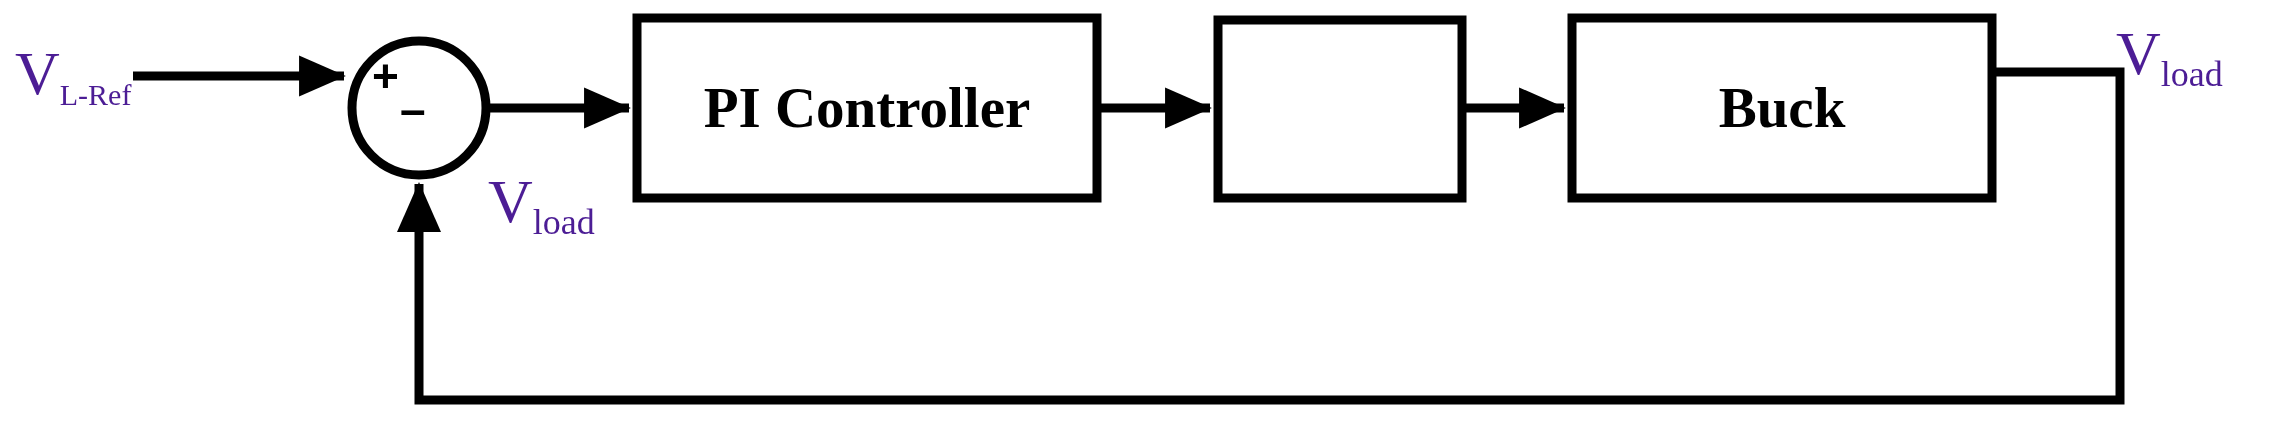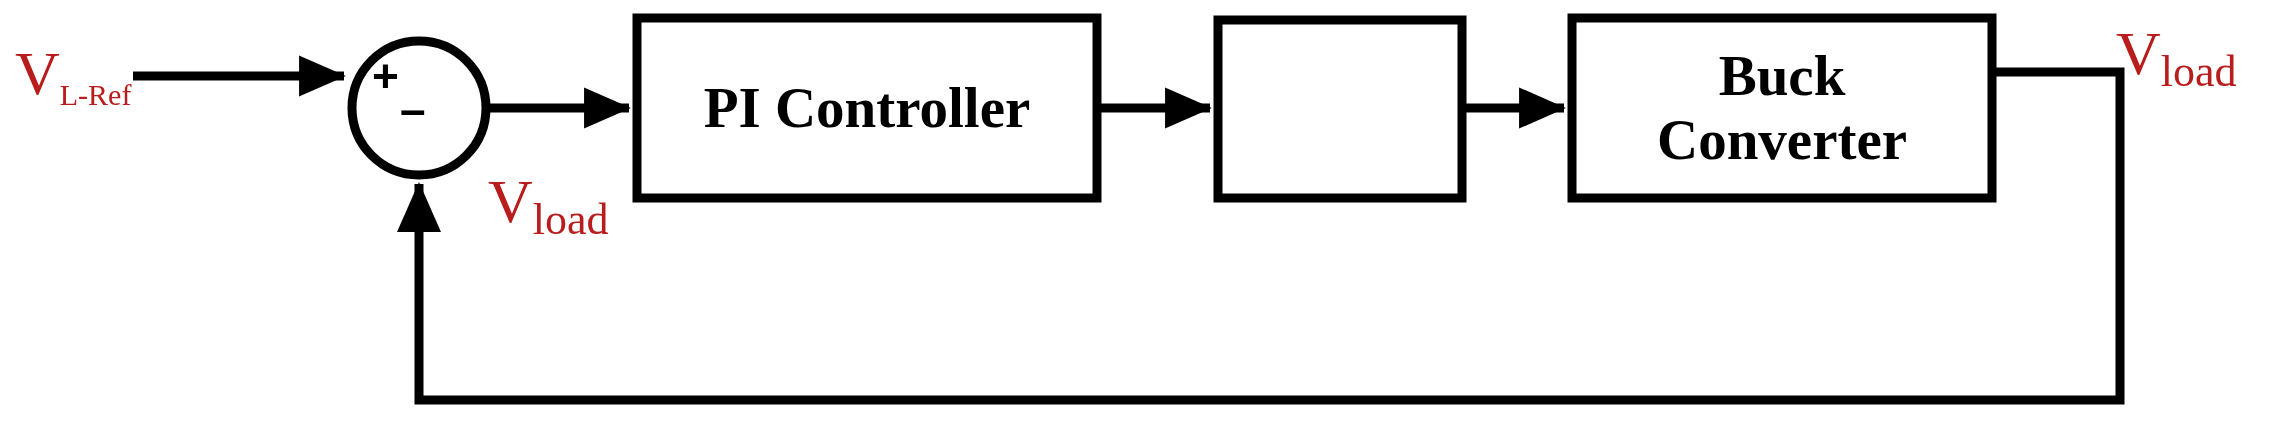--- a/index.html
+++ b/index.html
@@ -24,29 +24,29 @@
     left: 0;
     top: 0;
     width: 2276px;
     height: 438px;
   }
   .label {
     position: absolute;
     white-space: nowrap;
     line-height: 1;
     font-family: "Liberation Serif", "DejaVu Serif", serif;
-    color: #b91c1c;
+    color: #4c1d95;
   }
   .var-main {
     font-size: 62px;
     font-weight: 400;
     letter-spacing: 0px;
   }
   .var-sub {
-    font-size: 44px;
+    font-size: 36px;
     vertical-align: baseline;
     position: relative;
     top: 12px;
     letter-spacing: 0px;
   }
   .var-sub-small {
     font-size: 30px;
     position: relative;
     top: 11px;
     letter-spacing: 0px;
@@ -120,20 +120,19 @@
     <span>V</span><span class="var-sub">load</span>
   </div>
 
   <div class="block-label" style="left:637px; top:18px; width:460px; height:180px;font-weight:bold;">
     <span>PI Controller</span>
   </div>
 
 
   <div class="block-label" style="left:1572px; top:18px; width:420px; height:180px;font-weight:bold;">
     <span>Buck</span>
-    <span>Converter</span>
   </div>
 
   <div class="label var-main" style="left:2116px; top:22px;">
     <span>V</span><span class="var-sub">load</span>
   </div>
 
 </div>
 
 </body></html>

